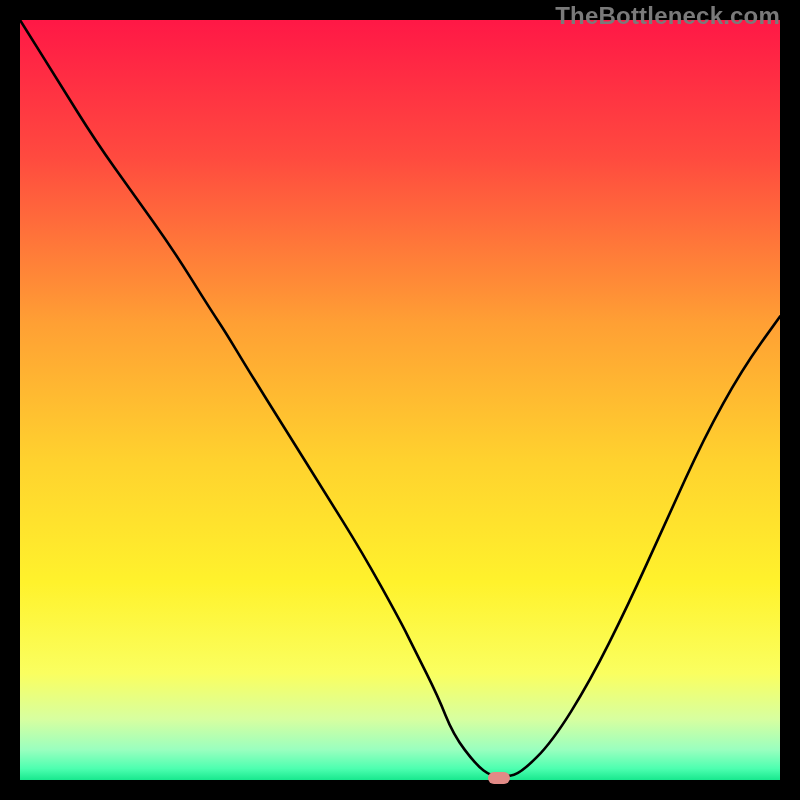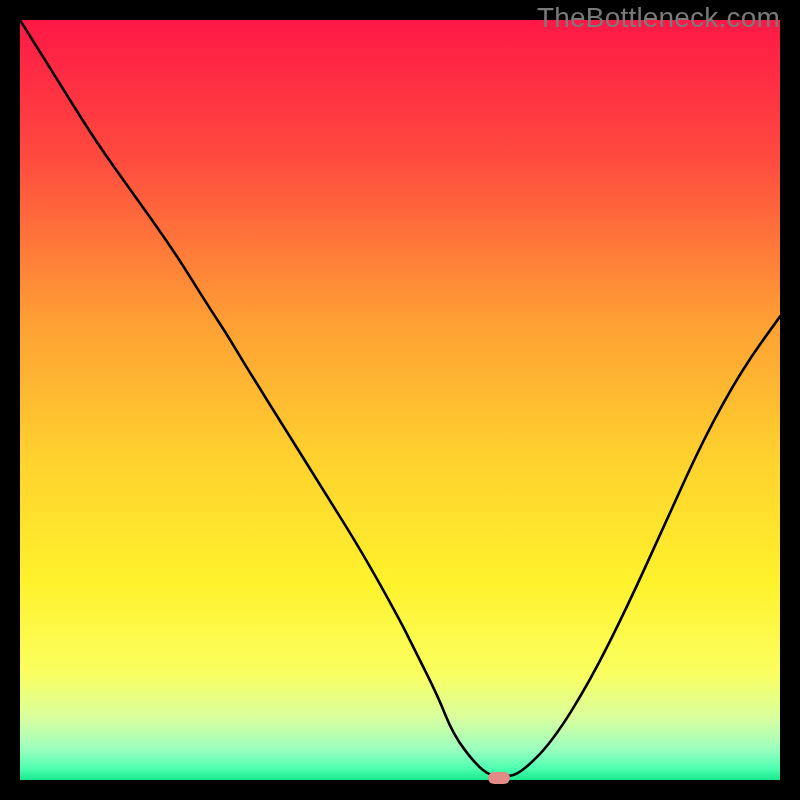--- a/index.html
+++ b/index.html
@@ -22,22 +22,22 @@
     left: 0;
     top: 0;
     width: 100%;
     height: 100%;
   }
   .watermark {
     position: absolute;
     top: 2px;
     right: 20px;
     font-family: Arial, Helvetica, sans-serif;
-    font-size: 28px;
-    font-weight: normal;
+    font-size: 24px;
+    font-weight: bold;
     color: #7a7a7a;
     letter-spacing: 0.2px;
   }
   svg.curve {
     position: absolute;
     left: 0;
     top: 0;
     width: 100%;
     height: 100%;
   }

